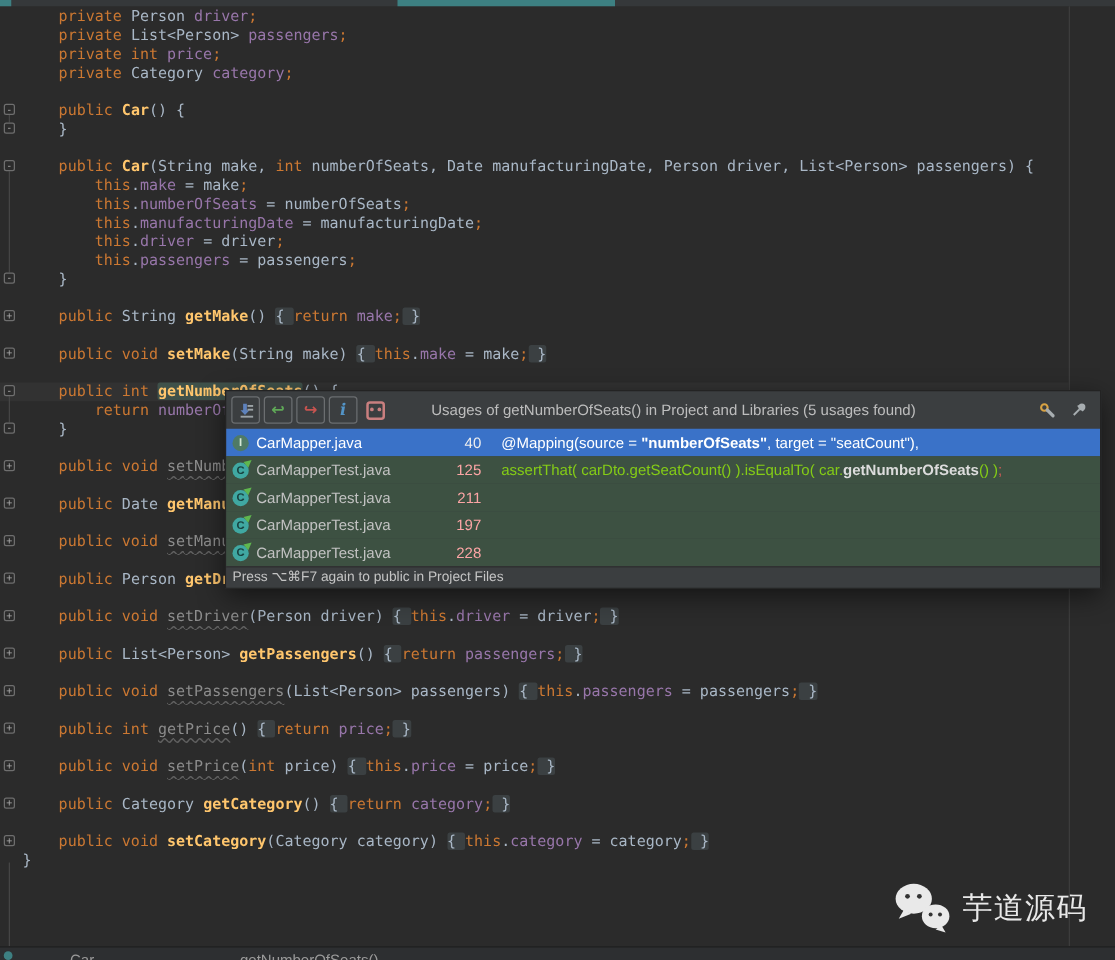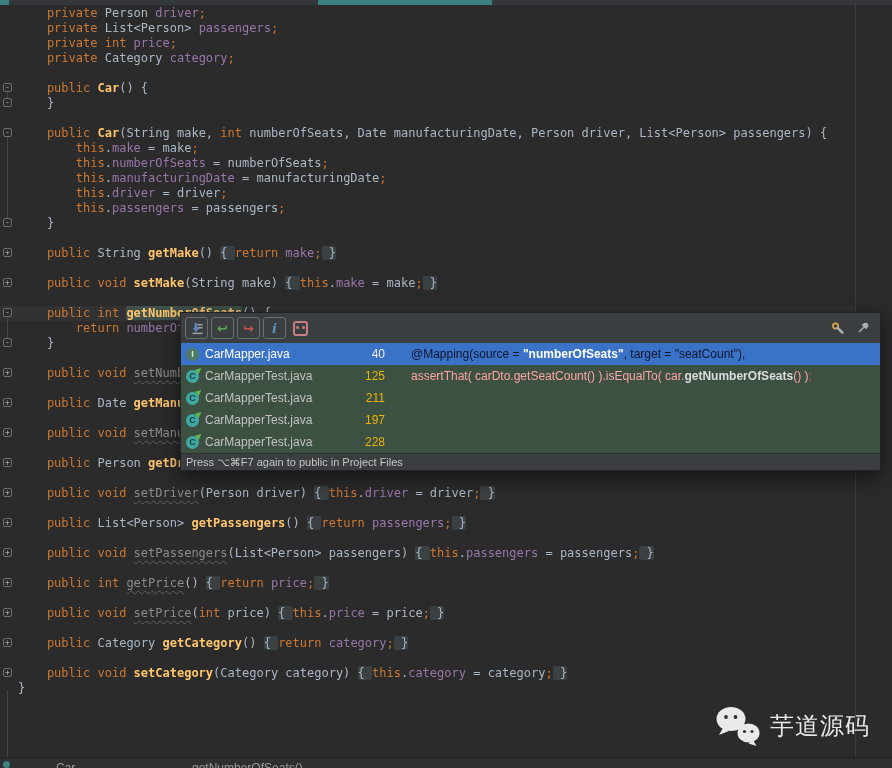--- a/index.html
+++ b/index.html
@@ -56,26 +56,26 @@
   .usage-row.selected{background:#3A72C8;color:#FFFFFF}
   .usage-row.test{background:#3D5142;color:#C2C2C2}
   .row-icon{width:13px;height:13px;border-radius:50%;margin-right:6px;flex:none;position:relative;
             font:bold 9px/13px "Liberation Sans",sans-serif;text-align:center}
   .row-icon.interface{background:#4F7A66;color:#D6E8D6}
   .row-icon.test-class{background:#40A8A2;color:#17413F}
   .row-icon.test-class::after{content:"";position:absolute;right:-3px;top:-3px;
             border-left:6px solid #5FB74E;border-top:3px solid transparent;
             border-bottom:3px solid transparent;transform:rotate(-40deg)}
   .row-file{width:150px;flex:none;overflow:hidden}
-  .row-num{width:30px;flex:none;text-align:right;margin-right:26px}
+  .row-num{width:30px;flex:none;text-align:right;margin-right:16px}
   .selected .row-num{color:#EFEFEF}
-  .test .row-num{color:#eab308}
+  .test .row-num{color:#fca5a5}
   .row-code{flex:1;overflow:hidden}
-  .pw{color:#0f172a}.pwb{color:#FFFFFF;font-weight:bold}
-  .pg{color:#fca5a5}.pgb{color:#DCDCDC;font-weight:bold}
+  .pw{color:#ffffff}.pwb{color:#FFFFFF;font-weight:bold}
+  .pg{color:#84cc16}.pgb{color:#DCDCDC;font-weight:bold}
   .pn{color:#6897BB}.pr{color:#CF5B56}
   .popup-footer{height:16px;background:#3B3E40;border-top:1px solid #2E2E2E;font-size:11px;
                 line-height:16px;color:#C4C4C4;padding-left:5px}
 
   
   .watermark{position:absolute;right:22px;top:705px;display:flex;align-items:center;gap:8px;z-index:5}
   .wm-label{font-size:24px;color:#E8E8E8;letter-spacing:1px}
 
   
   .bottom-bar{position:absolute;left:0;top:757px;width:892px;height:11px;background:#2D2F31;
@@ -135,20 +135,21 @@
     <div class="tb-btn">
       <span class="glyph-green">↩</span>
     </div>
     <div class="tb-btn">
       <span class="glyph-red">↪</span>
     </div>
     <div class="tb-btn">
       <span class="glyph-info">i</span>
     </div>
     <div class="plugin-box"></div>
+    <div class="popup-title">Usages of getNumberOfSeats() in Project and Libraries (5 usages found)</div>
     <div class="popup-header-icons">
       <svg width="15" height="14">
         <circle cx="5.5" cy="5" r="2.6" fill="none" stroke="#D9A343" stroke-width="1.7"></circle>
         <path d="M7.8 7l4.6 4.6" stroke="#A7ADB0" stroke-width="2.6" stroke-linecap="round"></path>
       </svg>
       <svg width="14" height="14">
         <circle cx="9.5" cy="4.5" r="2.8" fill="#A7ADB0"></circle>
         <path d="M7.5 6.5L3 11" stroke="#A7ADB0" stroke-width="1.6"></path>
         <path d="M6.2 3.4l4.4 4.4" stroke="#A7ADB0" stroke-width="1.4"></path>
       </svg>

